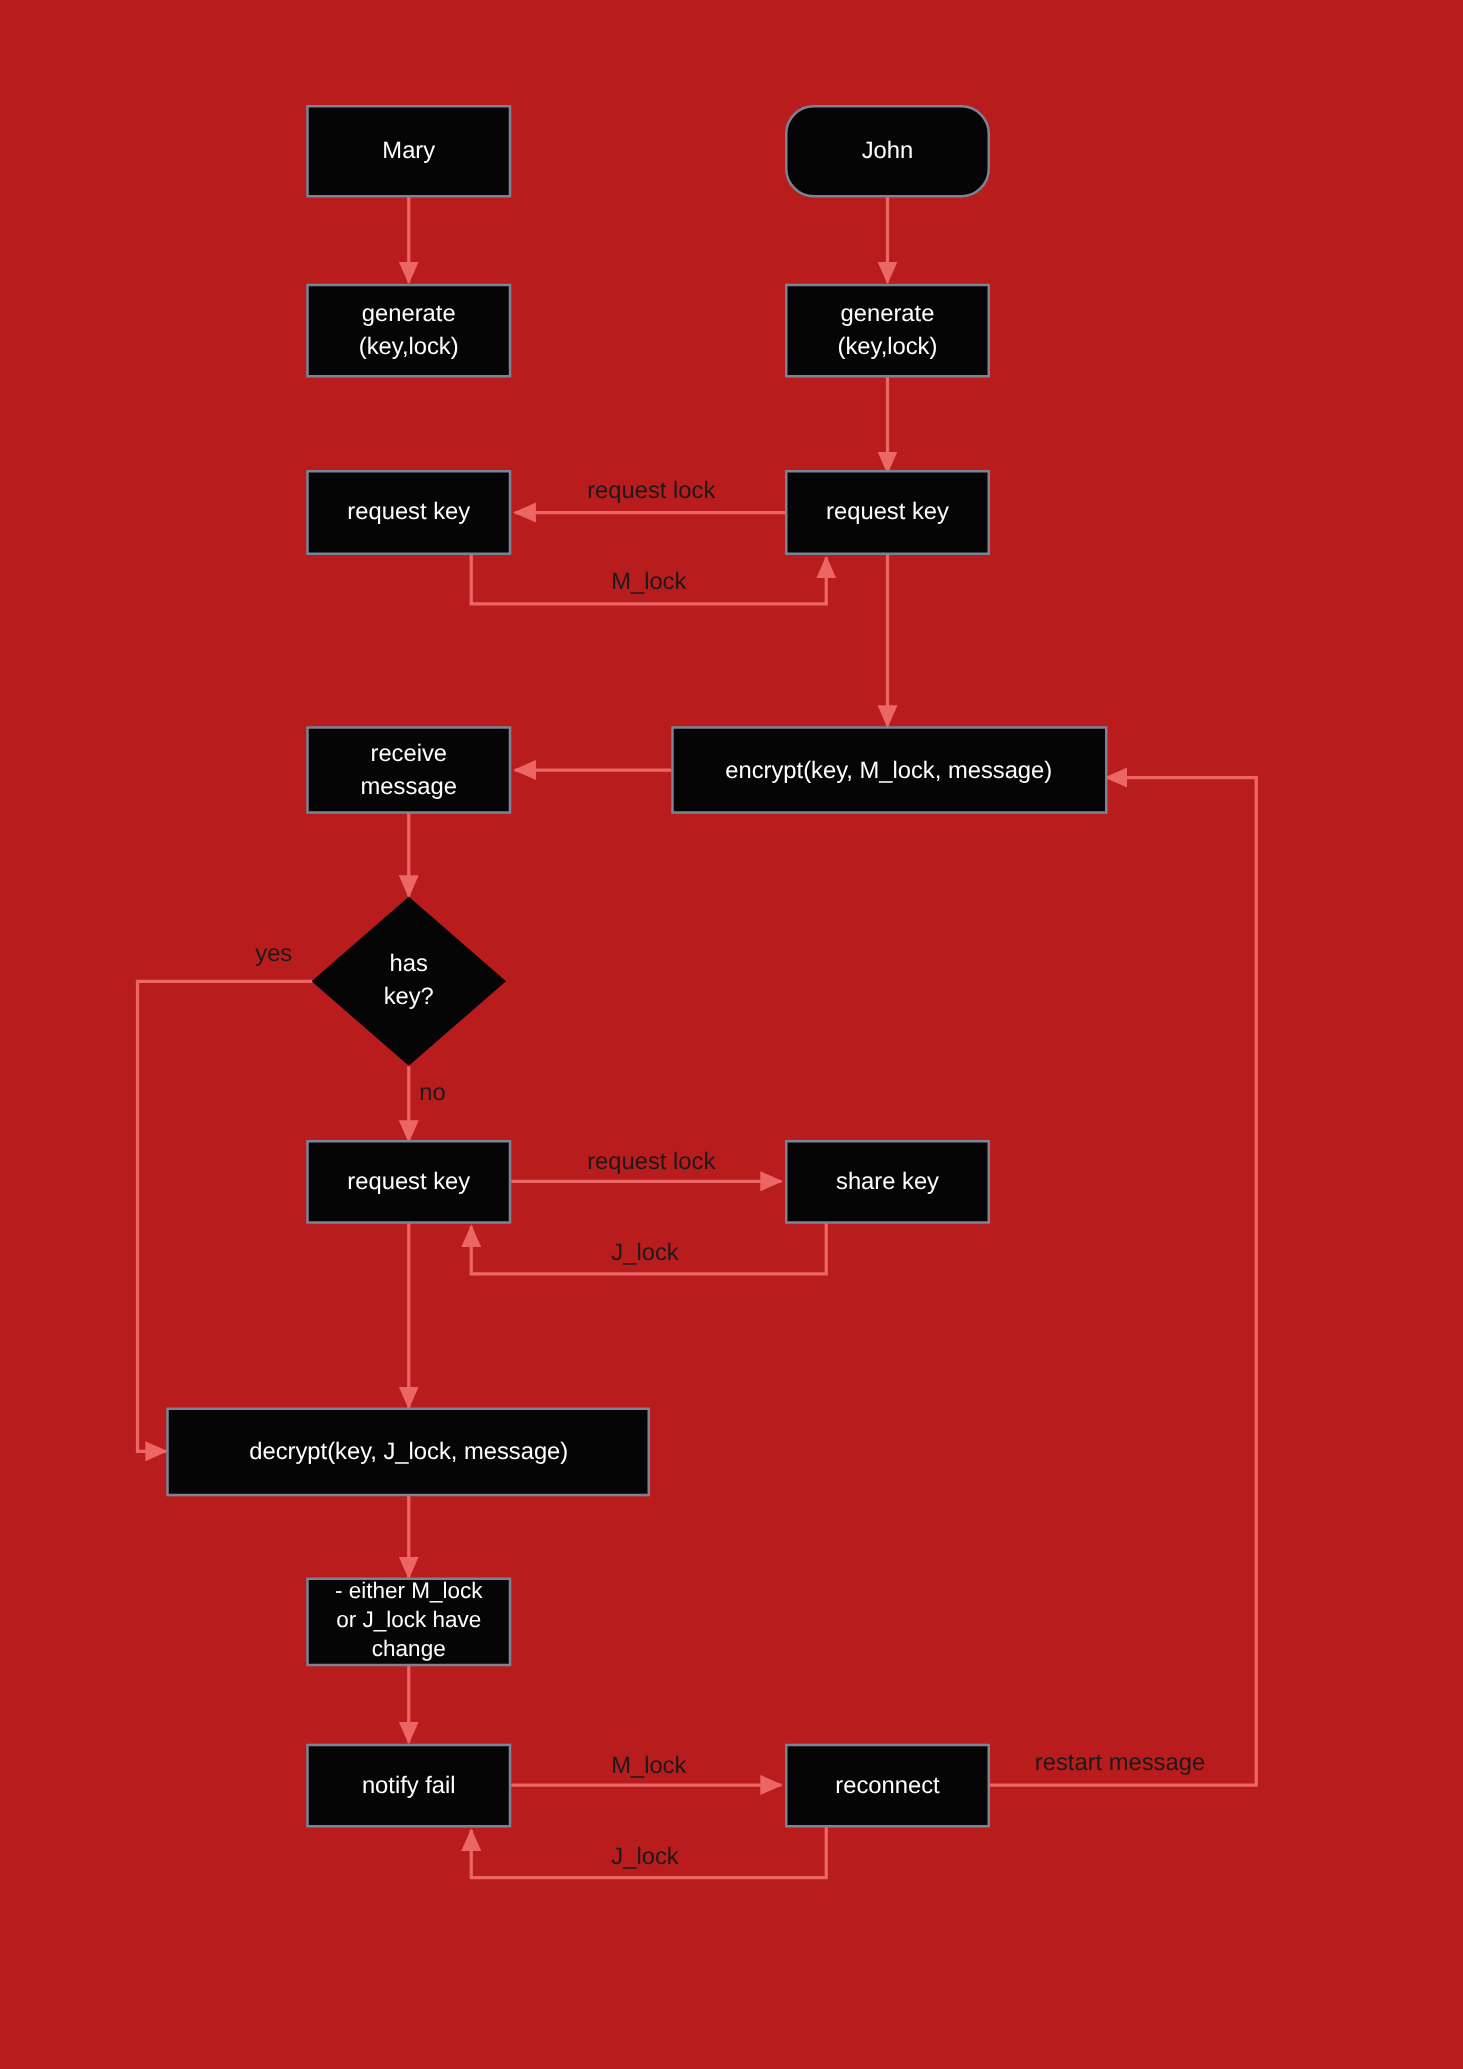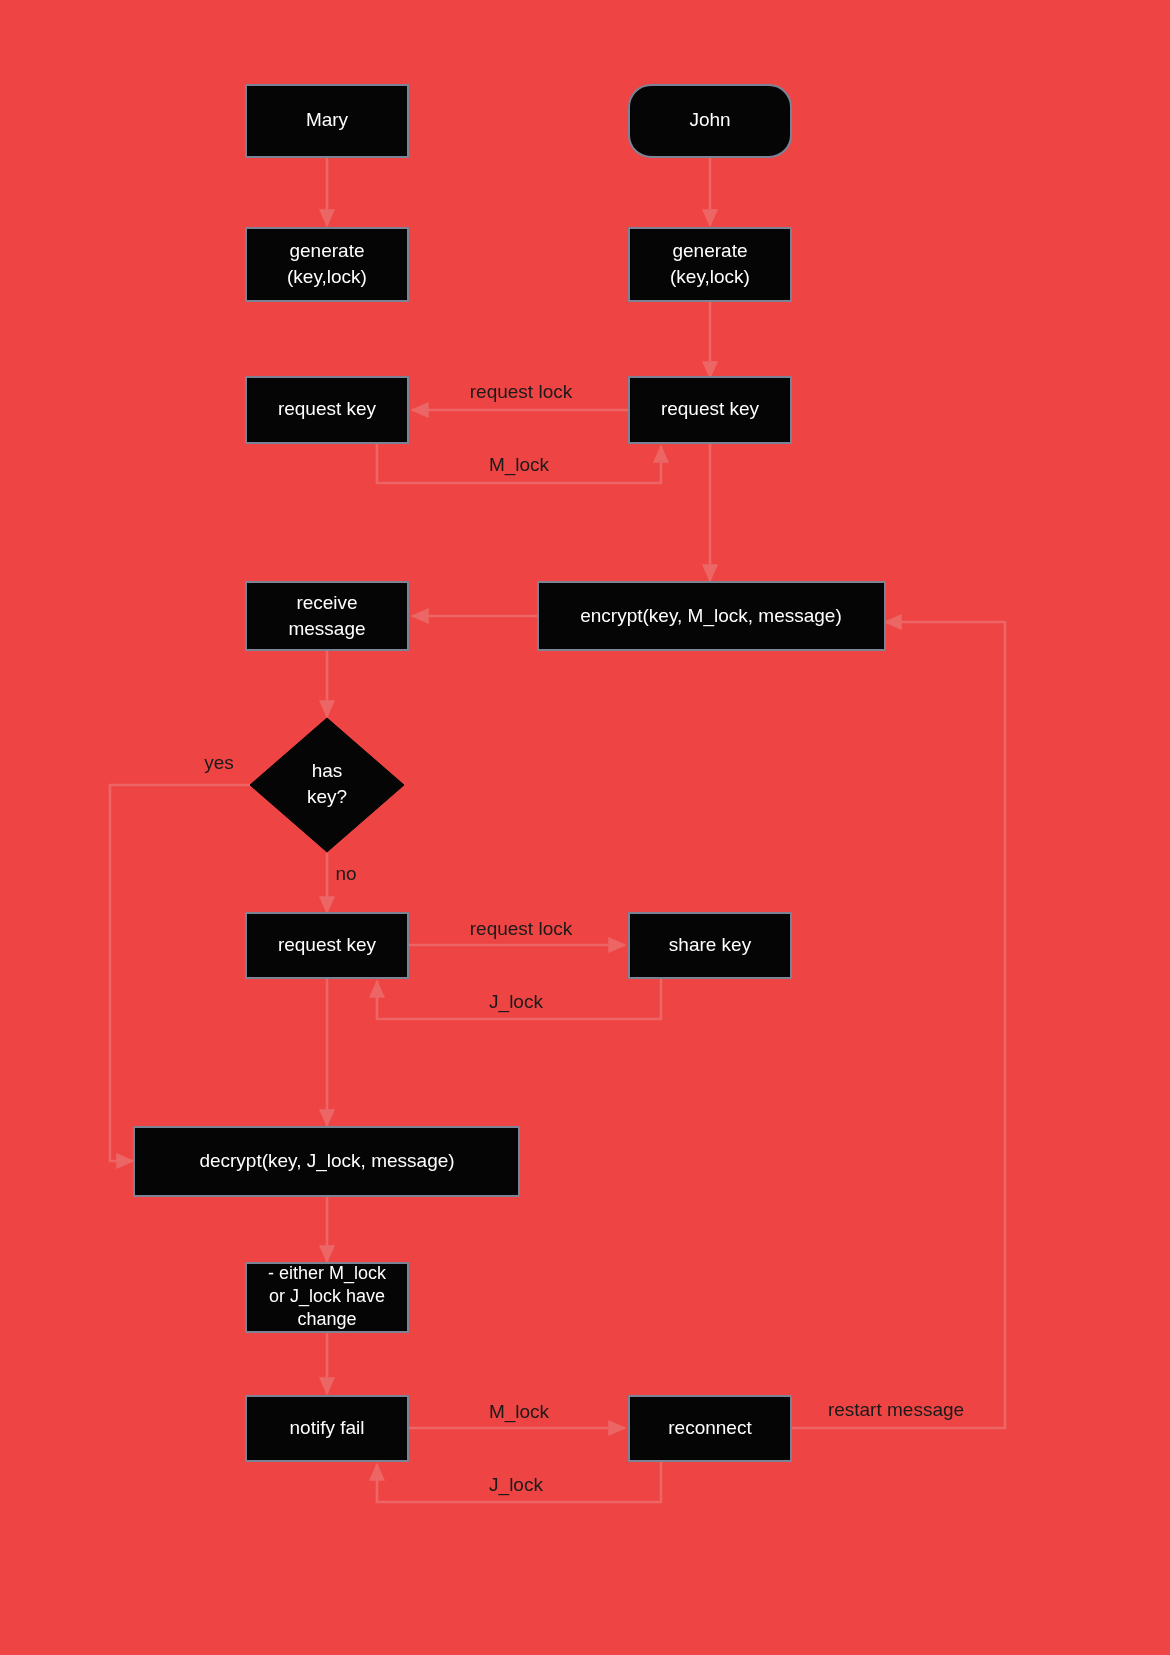--- a/index.html
+++ b/index.html
@@ -11,21 +11,21 @@
   body {
     width: 1170px;
     height: 1655px;
     font-family: "Liberation Sans", sans-serif;
     overflow: hidden;
   }
   #flow-root {
     position: relative;
     width: 1170px;
     height: 1655px;
-    background: #ef4444;
+    background: #b91c1c;
     text-align: right;
   }
   svg#flow-svg {
     position: absolute;
     top: 0;
     left: 0;
     width: 1170px;
     height: 1655px;
     display: block;
   }

